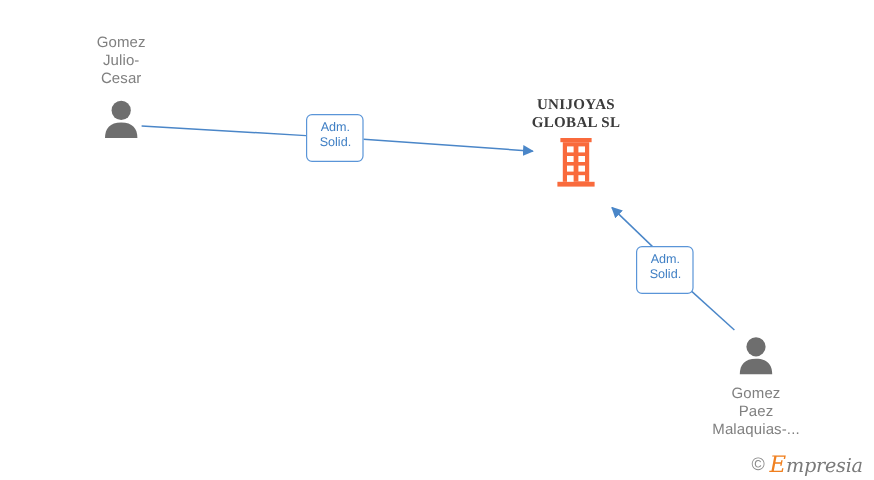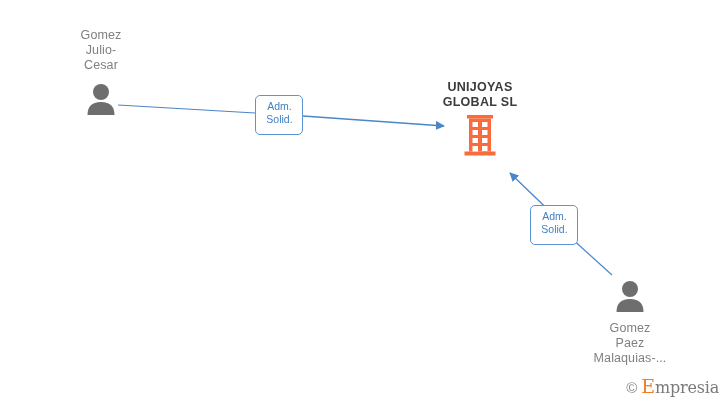--- a/index.html
+++ b/index.html
@@ -42,20 +42,21 @@
     letter-spacing: .1px;
     white-space: pre-line;
   }
   .company-label {
     color: #3b3b3b;
     font-weight: bold;
     font-size: 12.5px;
     line-height: 15px;
     letter-spacing: .3px;
     white-space: pre-line;
+    font-family: Liberation Serif, serif;
   }
 
   
   .person-icon {
     width: 34px;
     height: 32px;
     display: block;
   }
 
   
@@ -90,20 +91,21 @@
     gap: 4px;
     user-select: none;
   }
   .wm-copy {
     color: #8a8a8a;
     font-size: 15px;
     line-height: 15px;
   }
   .wm-text {
     font-family: "DejaVu Serif", "Liberation Serif", serif;
+    font-style: italic;
     font-size: 16px;
     line-height: 16px;
     color: #7a7a7a;
     letter-spacing: -.2px;
   }
   .wm-text .wm-e {
     color: #f08020;
     font-size: 19px;
   }
 </style>

